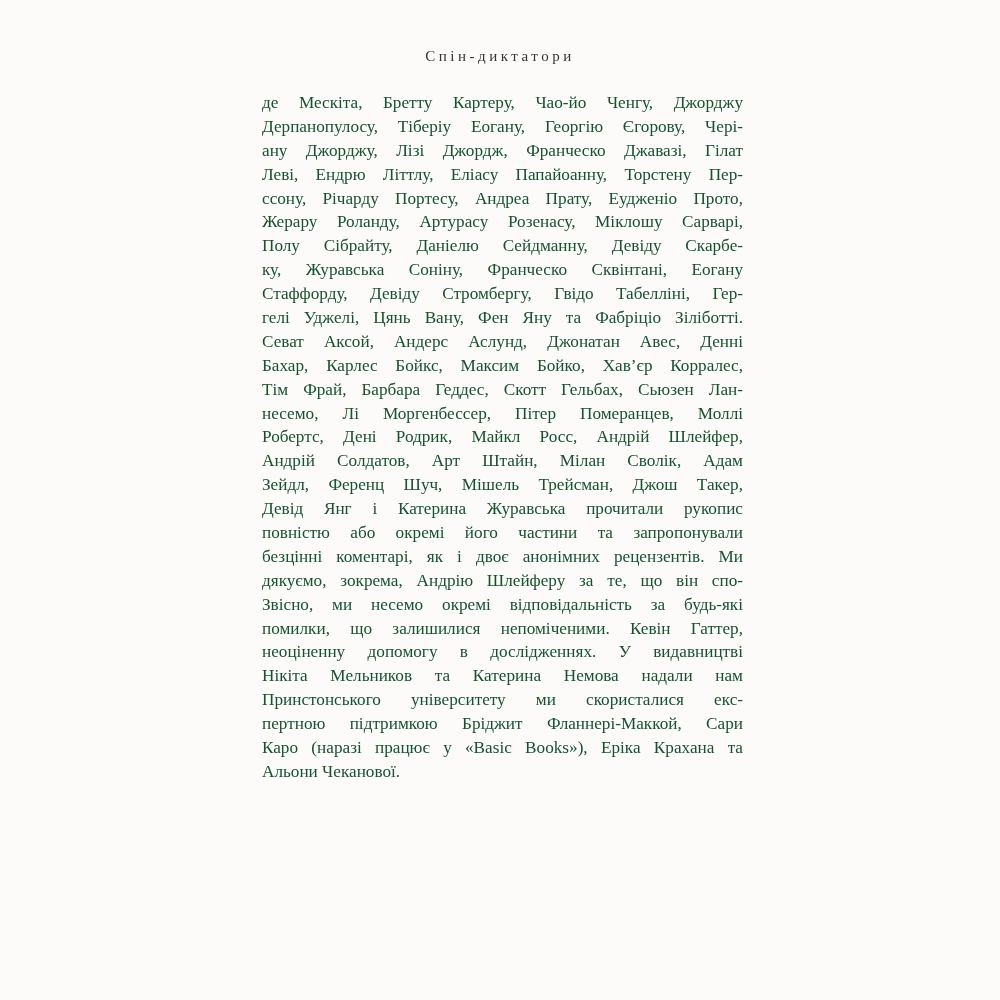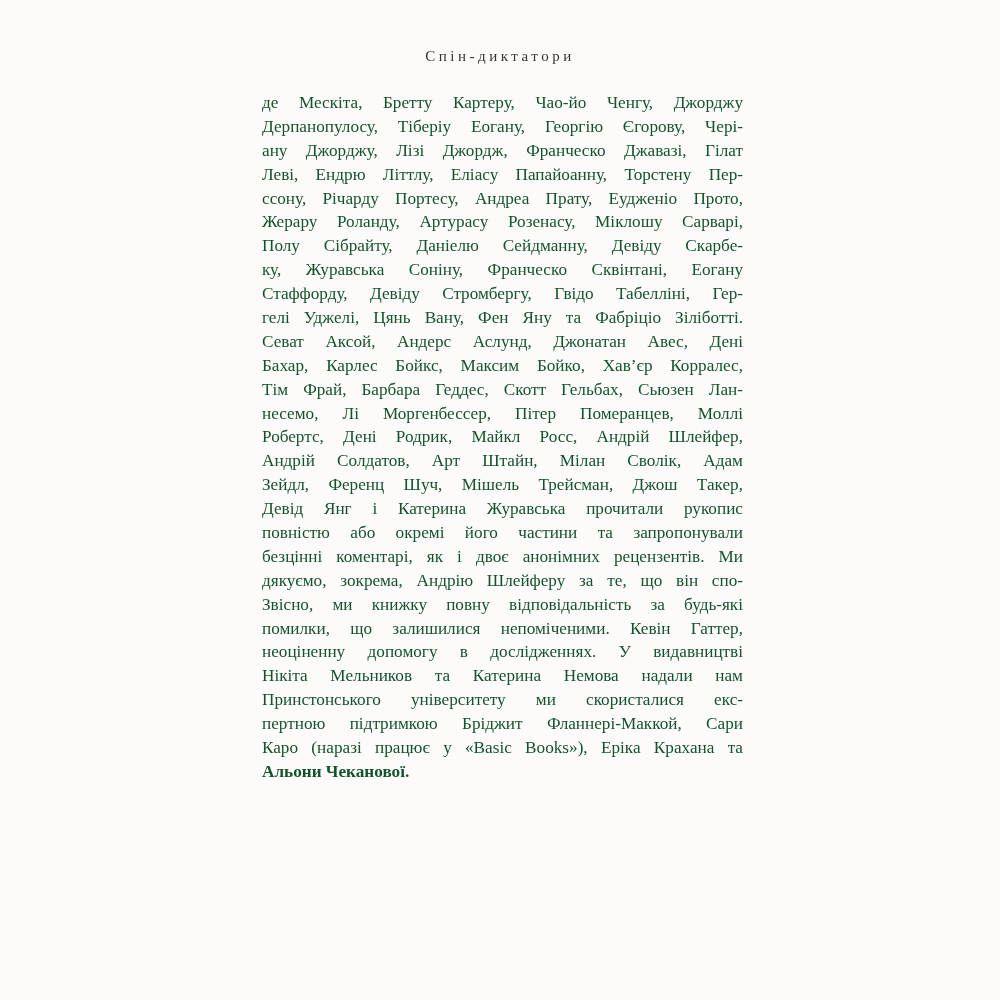--- a/index.html
+++ b/index.html
@@ -40,53 +40,52 @@
   .text-block .line {
     height: 23.9px;
     line-height: 23.9px;
     text-align: justify;
     text-align-last: justify;
     white-space: normal;
     overflow: visible;
   }
   .text-block .line.last {
     text-align-last: left;
-    font-weight: bold;
   }
 </style>
 </head>
 <body>
 
 <div class="page">
   <header class="running-head">
     <span>Спін-диктатори</span>
   </header>
   <main class="text-block">
       <div class="line">де Мескіта, Бретту Картеру, Чао-йо Ченгу, Джорджу</div>
       <div class="line">Дерпанопулосу, Тіберіу Еогану, Георгію Єгорову, Чері-</div>
       <div class="line">ану Джорджу, Лізі Джордж, Франческо Джавазі, Гілат</div>
       <div class="line">Леві, Ендрю Літтлу, Еліасу Папайоанну, Торстену Пер-</div>
       <div class="line">ссону, Річарду Портесу, Андреа Прату, Еудженіо Прото,</div>
       <div class="line">Жерару Роланду, Артурасу Розенасу, Міклошу Сарварі,</div>
       <div class="line">Полу Сібрайту, Даніелю Сейдманну, Девіду Скарбе-</div>
       <div class="line">ку, Журавська Соніну, Франческо Сквінтані, Еогану</div>
       <div class="line">Стаффорду, Девіду Стромбергу, Гвідо Табелліні, Гер-</div>
       <div class="line">гелі Уджелі, Цянь Вану, Фен Яну та Фабріціо Зіліботті.</div>
-      <div class="line">Севат Аксой, Андерс Аслунд, Джонатан Авес, Дені</div>
+      <div class="line">Севат Аксой, Андерс Аслунд, Джонатан Авес, Денні</div>
       <div class="line">Бахар, Карлес Бойкс, Максим Бойко, Хав’єр Корралес,</div>
       <div class="line">Тім Фрай, Барбара Геддес, Скотт Гельбах, Сьюзен Лан-</div>
       <div class="line">несемо, Лі Моргенбессер, Пітер Померанцев, Моллі</div>
       <div class="line">Робертс, Дені Родрик, Майкл Росс, Андрій Шлейфер,</div>
       <div class="line">Андрій Солдатов, Арт Штайн, Мілан Сволік, Адам</div>
       <div class="line">Зейдл, Ференц Шуч, Мішель Трейсман, Джош Такер,</div>
       <div class="line">Девід Янг і Катерина Журавська прочитали рукопис</div>
       <div class="line">повністю або окремі його частини та запропонували</div>
       <div class="line">безцінні коментарі, як і двоє анонімних рецензентів. Ми</div>
       <div class="line">дякуємо, зокрема, Андрію Шлейферу за те, що він спо-</div>
-      <div class="line">Звісно, ми книжку повну відповідальність за будь-які</div>
+      <div class="line">Звісно, ми несемо окремі відповідальність за будь-які</div>
       <div class="line">помилки, що залишилися непоміченими. Кевін Гаттер,</div>
       <div class="line">неоціненну допомогу в дослідженнях. У видавництві</div>
       <div class="line">Нікіта Мельников та Катерина Немова надали нам</div>
       <div class="line">Принстонського університету ми скористалися екс-</div>
       <div class="line">пертною підтримкою Бріджит Фланнері-Маккой, Сари</div>
       <div class="line">Каро (наразі працює у «Basic Books»), Еріка Крахана та</div>
       <div class="line last">Альони Чеканової.</div>
     </main>
 </div>
 

